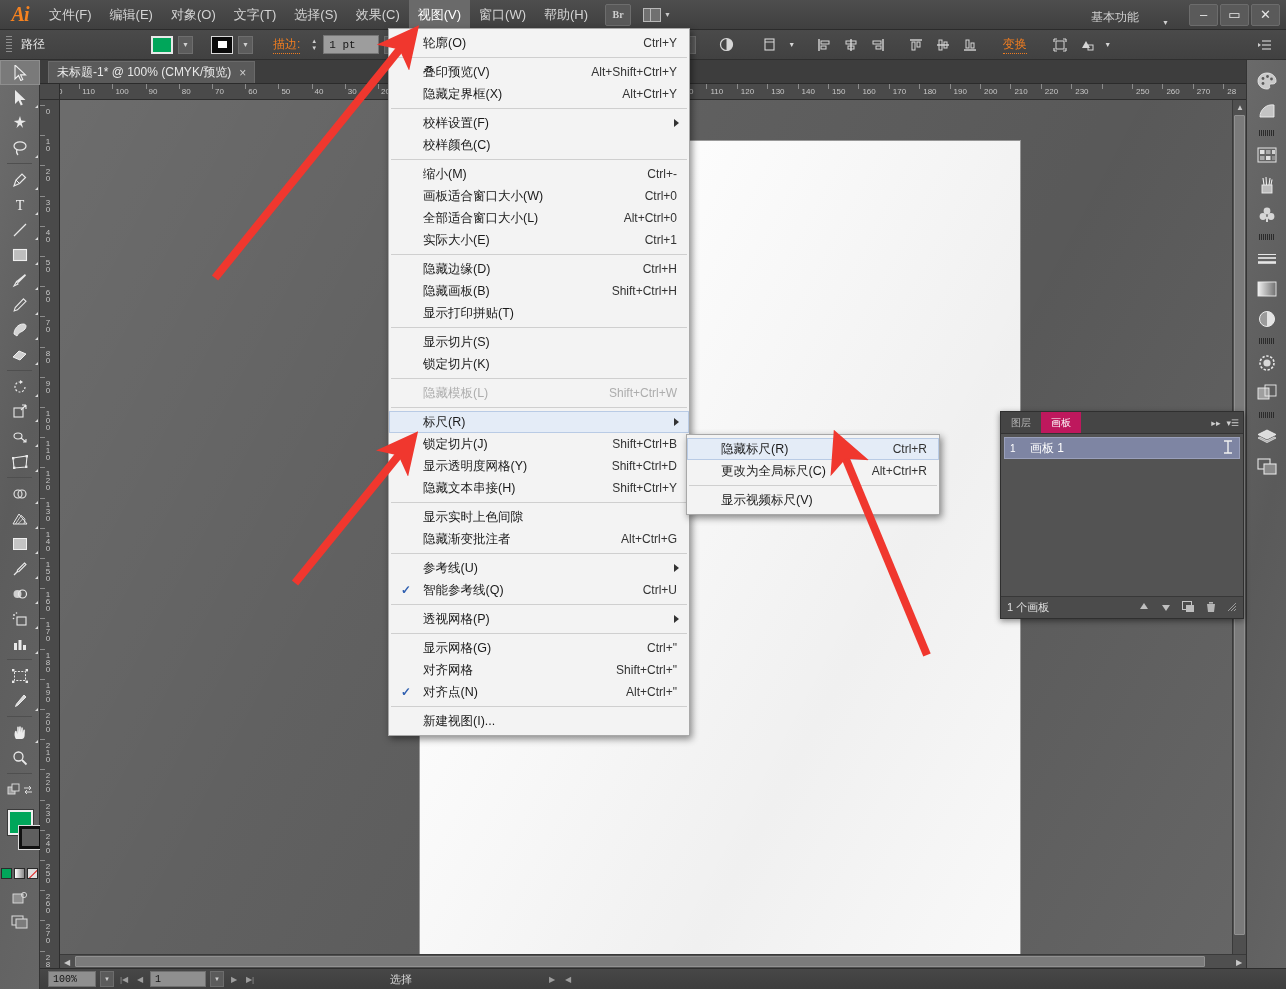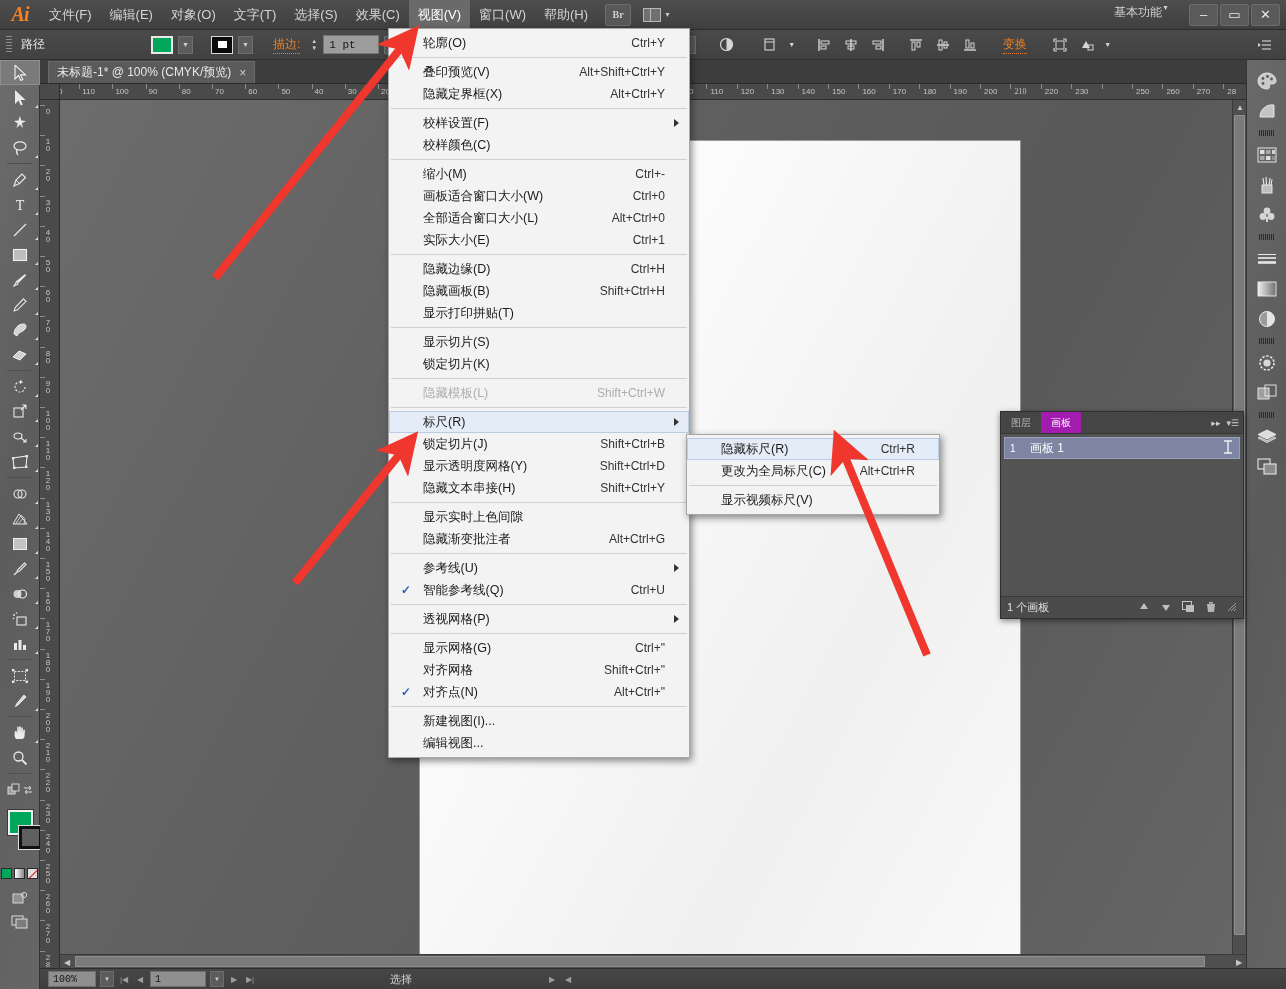--- a/index.html
+++ b/index.html
@@ -44,21 +44,21 @@
   .tb-arrange {
     margin-left: 12px; display: flex; align-items: center; gap: 3px; color: #c9c9c9; font-size: 9px;
   }
   .arrange-grid {
     width: 18px; height: 14px; border: 1px solid #b8b8b8; display: grid;
     grid-template-columns: 7px 1fr; background: #707070;
   }
   .arrange-grid span { border-right: 1px solid #b8b8b8; }
   .spacer { flex: 1; }
   .workspace {
-    display: flex; align-items: flex-start; gap: 0; font-size: 12px; color: #d0d0d0;
+    display: flex; align-items: flex-end; gap: 23px; font-size: 12px; color: #d0d0d0;
     padding: 0 10px; height: 22px; margin-right: 8px;
   }
   .winbtns { display: flex; align-items: center; height: 30px; margin-right: 6px; }
   .winbtn {
     width: 29px; height: 22px; display: flex; align-items: center; justify-content: center;
     color: #e8e8e8; font-size: 13px; background: #5a5a5a; border: 1px solid #6c6c6c;
     margin-left: 2px; border-radius: 2px;
   }
 
   
@@ -241,21 +241,21 @@
     background: #535353; border: 1px solid #2f2f2f;
     box-shadow: 0 2px 6px rgba(0,0,0,.45);
   }
   .panel-tabs {
     height: 22px; background: #454545; display: flex; align-items: stretch; position: relative;
     border-bottom: 1px solid #333;
   }
   .ptab {
     padding: 0 10px; display: flex; align-items: center; font-size: 10px; color: #b6b6b6;
   }
-  .ptab.active { background: #a21caf; color: #ffffff; }
+  .ptab.active { background: #be185d; color: #ffffff; }
   .ptab-ctl { position: absolute; right: 4px; top: 0; height: 22px; display: flex; align-items: center; gap: 6px; color: #cfcfcf; font-size: 9px; }
   .panel-body { height: 162px; background: #535353; padding-top: 3px; }
   .ab-row {
     height: 22px; margin: 0 3px; background: #7e85a3;
     display: flex; align-items: center; gap: 10px; padding: 0 6px;
     font-size: 12px; color: #ffffff;
     box-shadow: inset 0 0 0 1px #9aa0bb;
   }
   .ab-row .num { font-size: 10px; width: 10px; }
   .panel-foot {
@@ -267,21 +267,21 @@
   
   .dropdown {
     position: absolute; background: #f3f3f3; border: 1px solid #a8a8a8;
     box-shadow: 2px 3px 7px rgba(0,0,0,.45); z-index: 50;
     padding: 3px 0;
   }
   #menu-view { left: 388px; top: 28px; width: 302px; }
   #menu-ruler { left: 686px; top: 434px; width: 254px; }
   .mrow {
     height: 22px; display: flex; align-items: center; position: relative;
-    font-size: 12.5px; color: #1a1a1a; padding-left: 34px; padding-right: 24px;
+    font-size: 12.5px; color: #1a1a1a; padding-left: 34px; padding-right: 12px;
   }
   .mrow.disabled { color: #adadad; }
   .mrow.hl { background: #e4ecf7; box-shadow: inset 0 0 0 1px #b9cbe5; }
   .mrow .lbl { white-space: nowrap; }
   .mrow .sc {
     margin-left: auto; font-size: 12px; color: #333; white-space: nowrap; padding-left: 22px;
   }
   .mrow.disabled .sc { color: #adadad; }
   .mrow .sub {
     position: absolute; right: 10px; width: 0; height: 0;
@@ -714,21 +714,21 @@
       <div class="rtick rtick-h" style="left: 822.4px;">160</div>
       <div class="rline-h" style="left: 818.4px;"></div>
       <div class="rtick rtick-h" style="left: 852.8px;">170</div>
       <div class="rline-h" style="left: 848.8px;"></div>
       <div class="rtick rtick-h" style="left: 883.2px;">180</div>
       <div class="rline-h" style="left: 879.2px;"></div>
       <div class="rtick rtick-h" style="left: 913.6px;">190</div>
       <div class="rline-h" style="left: 909.6px;"></div>
       <div class="rtick rtick-h" style="left: 944px;">200</div>
       <div class="rline-h" style="left: 940px;"></div>
-      <div class="rtick rtick-h" style="left: 974.4px; font-family: Liberation Serif, serif;">210</div>
+      <div class="rtick rtick-h" style="left: 974.4px;">210</div>
       <div class="rline-h" style="left: 970.4px;"></div>
       <div class="rtick rtick-h" style="left: 1004.8px;">220</div>
       <div class="rline-h" style="left: 1000.8px;"></div>
       <div class="rtick rtick-h" style="left: 1035.2px;">230</div>
       <div class="rline-h" style="left: 1031.2px;"></div>
       <div class="rtick rtick-h" style="left: 1065.6px; margin-top: 40px;">240</div>
       <div class="rline-h" style="left: 1061.6px;"></div>
       <div class="rtick rtick-h" style="left: 1096px;">250</div>
       <div class="rline-h" style="left: 1092px;"></div>
       <div class="rtick rtick-h" style="left: 1126.4px;">260</div>
@@ -1091,23 +1091,20 @@
       </div>
       <div class="mrow">
         <span class="chk">✓</span>
         <span class="lbl">对齐点(N)</span>
         <span class="sc">Alt+Ctrl+"</span>
       </div>
       <div class="msep"></div>
       <div class="mrow">
         <span class="lbl">新建视图(I)...</span>
       </div>
-      <div class="mrow">
-        <span class="lbl">编辑视图...</span>
-      </div>
     </div>
 
   <div class="dropdown" id="menu-ruler">
       <div class="mrow hl">
         <span class="lbl">隐藏标尺(R)</span>
         <span class="sc">Ctrl+R</span>
       </div>
       <div class="mrow">
         <span class="lbl">更改为全局标尺(C)</span>
         <span class="sc">Alt+Ctrl+R</span>

